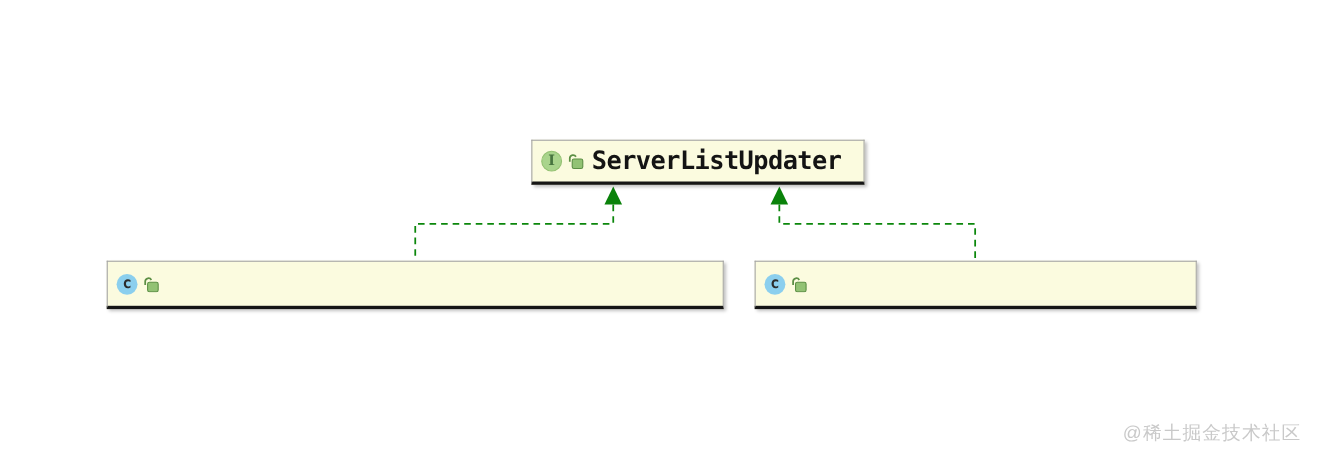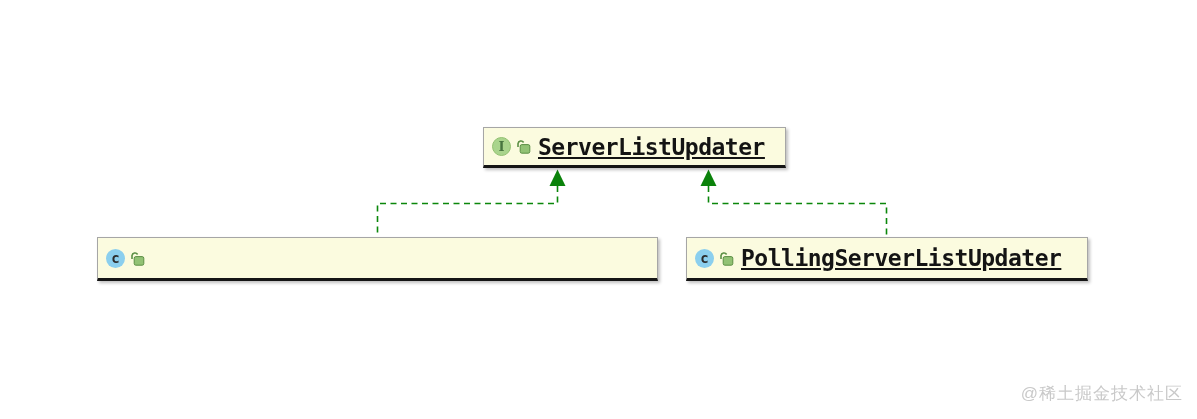--- a/index.html
+++ b/index.html
@@ -30,21 +30,20 @@
     white-space: nowrap;
   }
   .node-top   { left: 483px; top: 127px; width: 303px; height: 41px; }
   .node-left  { left:  97px; top: 237px; width: 561px; height: 44px; }
   .node-right { left: 686px; top: 237px; width: 402px; height: 44px; }
   .node-label {
     margin-left: 7px;
     font: bold 23px "DejaVu Sans Mono", monospace;
     color: #141414;
     letter-spacing: -0.5px;
-    text-decoration: underline;
   }
   .type-badge {
     width: 19px; height: 19px;
     border-radius: 50%;
     display: flex;
     align-items: center;
     justify-content: center;
     flex: 0 0 auto;
   }
   .interface-badge {
@@ -115,18 +114,17 @@
   </div>
 
   <div class="node node-right">
     <span class="type-badge class-badge">
       <span class="badge-letter">c</span>
     </span>
     <svg class="lock-icon" width="16" height="15" viewBox="0 0 16 15">
       <path d="M3 8 V4.6 a3 3 0 0 1 5.6 -1.1" fill="none" stroke="#5c8f45" stroke-width="1.6"></path>
       <rect x="5.2" y="5.6" width="9.6" height="8.6" rx="1.6" fill="#92c274" stroke="#5c8f45" stroke-width="1"></rect>
     </svg>
-    <span class="node-label">PollingServerListUpdater</span>
   </div>
 
   <div class="watermark">@稀土掘金技术社区</div>
 
 </div>
 
 </body></html>

